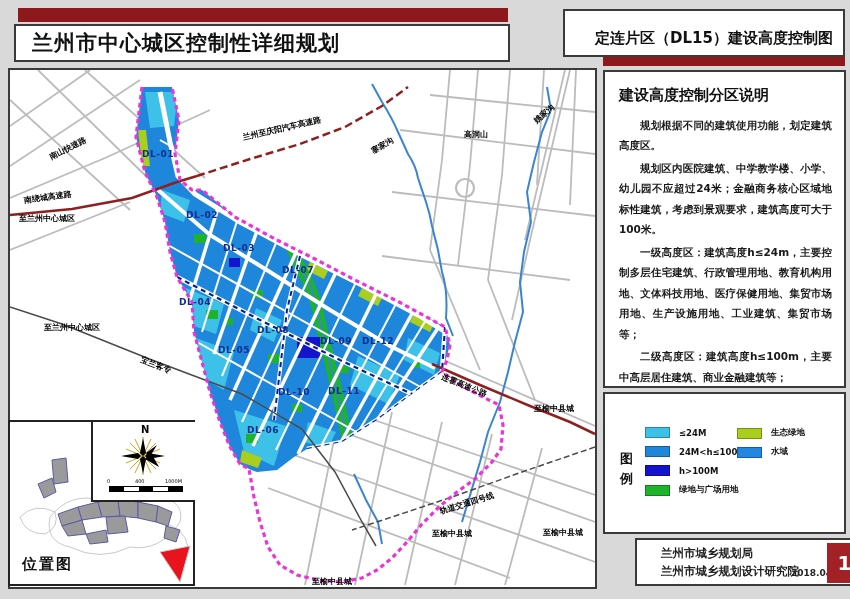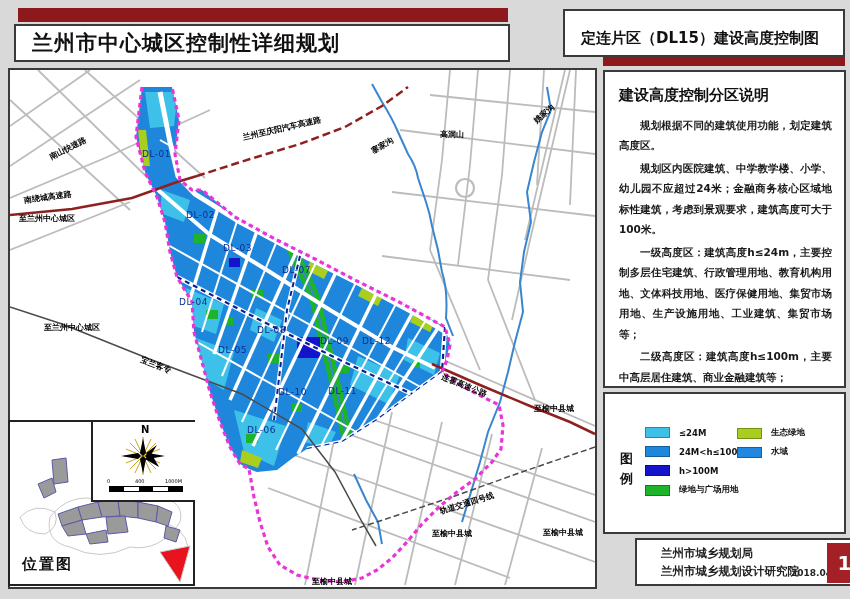--- a/index.html
+++ b/index.html
@@ -8,28 +8,28 @@
     background:#d9d9d9;
     font-family:"DejaVu Sans","Liberation Sans",sans-serif;
   }
   .abs{position:absolute;}
   .box{background:#ffffff;border:2px solid #3a3a3a;box-sizing:border-box;}
   .bar{background:#8e191c;}
   
   #title-left-bar{left:18px;top:8px;width:490px;height:14px;}
   #title-left-box{left:14px;top:24px;width:496px;height:38px;display:flex;align-items:center;padding-left:16px;}
   #title-left-box span{font-size:21px;font-weight:bold;color:#111;letter-spacing:1px;}
-  #title-right-box{left:563px;top:9px;width:282px;height:48px;display:flex;align-items:flex-end;justify-content:flex-end;padding:0 24px 7px 0;}
+  #title-right-box{left:563px;top:9px;width:282px;height:48px;display:flex;align-items:flex-end;justify-content:flex-end;padding:0 10px 7px 0;}
   #title-right-box span{font-size:15px;font-weight:bold;color:#111;}
   #title-right-bar{left:603px;top:57px;width:242px;height:9px;}
   
   #map-box{left:8px;top:68px;width:589px;height:521px;border:2px solid #3a3a3a;background:#fff;box-sizing:border-box;}
   #map-inner{position:absolute;inset:0;}
   .maplabel{position:absolute;font-size:8px;font-weight:bold;color:#000;white-space:nowrap;transform-origin:left center;z-index:5;}
-  .dl{position:absolute;font-size:9px;font-weight:normal;color:#0b2d91;white-space:nowrap;letter-spacing:.5px;z-index:5;}
+  .dl{position:absolute;font-size:9px;font-weight:bold;color:#0b2d91;white-space:nowrap;letter-spacing:.5px;z-index:5;}
   
   #panel-desc{left:603px;top:70px;width:243px;height:318px;padding:14px 12px 0 14px;}
   #panel-desc h3{margin:0 0 10px 0;font-size:15px;color:#111;}
   #panel-desc p{margin:0 0 2px 0;font-size:10.5px;line-height:1.95;text-indent:2em;text-align:justify;font-weight:bold;color:#1a1a1a;}
   
   #panel-legend{left:603px;top:392px;width:243px;height:142px;}
   .legend-char{position:absolute;left:15px;font-size:13px;font-weight:bold;color:#111;}
   .lg-row{position:absolute;display:flex;align-items:center;}
   .lg-swatch{width:23px;height:9px;border:1px solid rgba(0,0,0,.3);margin-right:9px;}
   .lg-label{font-size:8.5px;font-weight:bold;color:#111;white-space:nowrap;}
@@ -214,21 +214,21 @@
   <span class="dl" style="left:268px;top:317px">DL-10</span>
   <span class="dl" style="left:318px;top:316px">DL-11</span>
   <span class="dl" style="left:352px;top:266px">DL-12</span>
 
   
   <span class="maplabel" style="left:40px;top:82px;transform:rotate(-27deg)">南山快速路</span>
   <span class="maplabel" style="left:14px;top:125px;transform:rotate(-8deg)">南绕城高速路</span>
   <span class="maplabel" style="left:9px;top:143px">至兰州中心城区</span>
   <span class="maplabel" style="left:233px;top:62px;transform:rotate(-13deg)">兰州至庆阳汽车高速路</span>
   <span class="maplabel" style="left:362px;top:76px;transform:rotate(-30deg)">寨家沟</span>
-  <span class="maplabel" style="left:430px;top:59px">高洞山</span>
+  <span class="maplabel" style="left:454px;top:59px">高洞山</span>
   <span class="maplabel" style="left:525px;top:46px;transform:rotate(-40deg)">姚家沟</span>
   <span class="maplabel" style="left:34px;top:252px">至兰州中心城区</span>
   <span class="maplabel" style="left:131px;top:284px;transform:rotate(21deg)">宝兰客专</span>
   <span class="maplabel" style="left:432px;top:301px;transform:rotate(22deg)">连霍高速公路</span>
   <span class="maplabel" style="left:524px;top:333px">至榆中县城</span>
   <span class="maplabel" style="left:430px;top:436px;transform:rotate(-17deg)">轨道交通四号线</span>
   <span class="maplabel" style="left:422px;top:458px">至榆中县城</span>
   <span class="maplabel" style="left:533px;top:457px">至榆中县城</span>
   <span class="maplabel" style="left:302px;top:506px">至榆中县城</span>
 </div>

